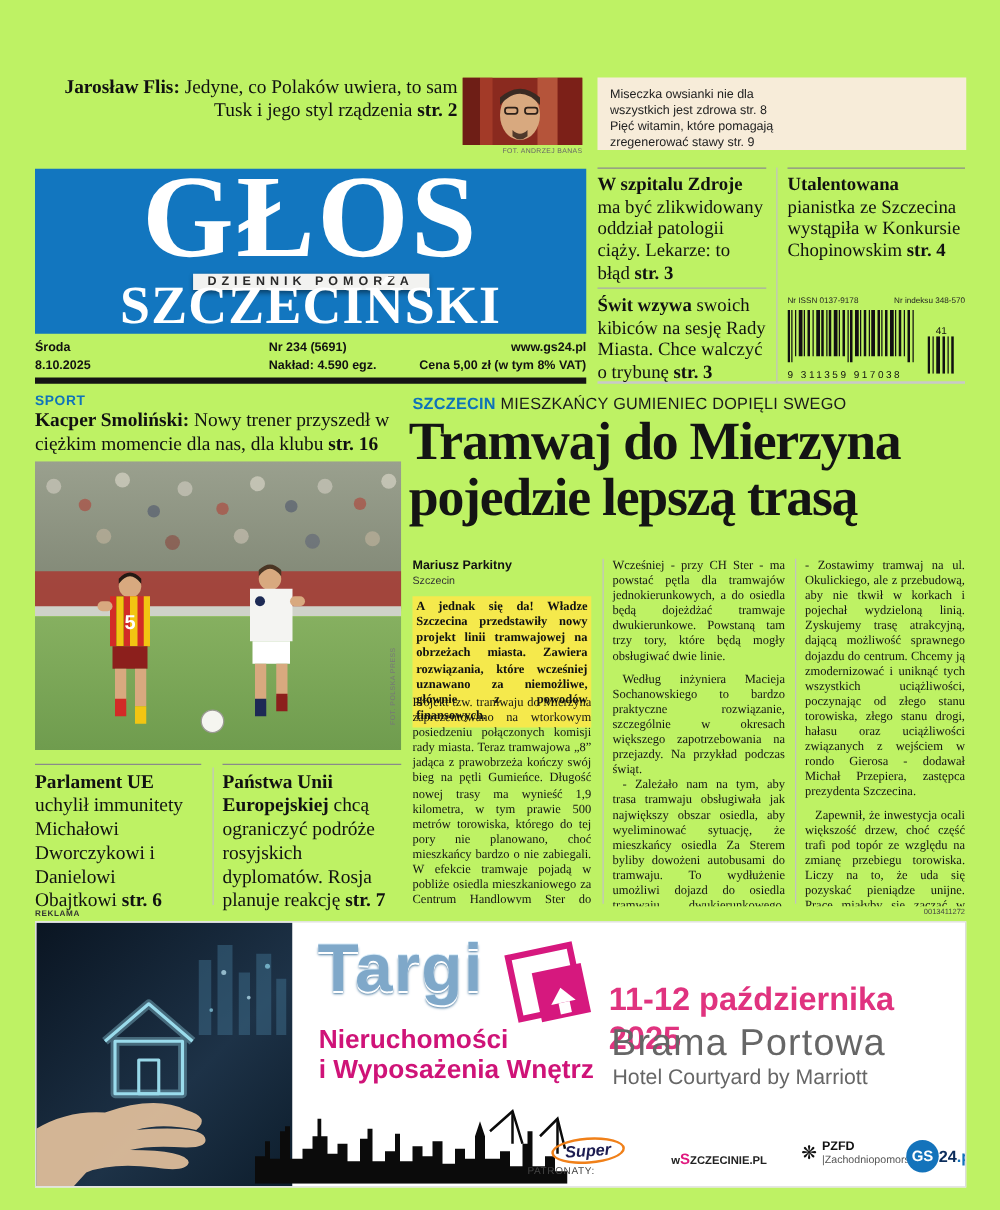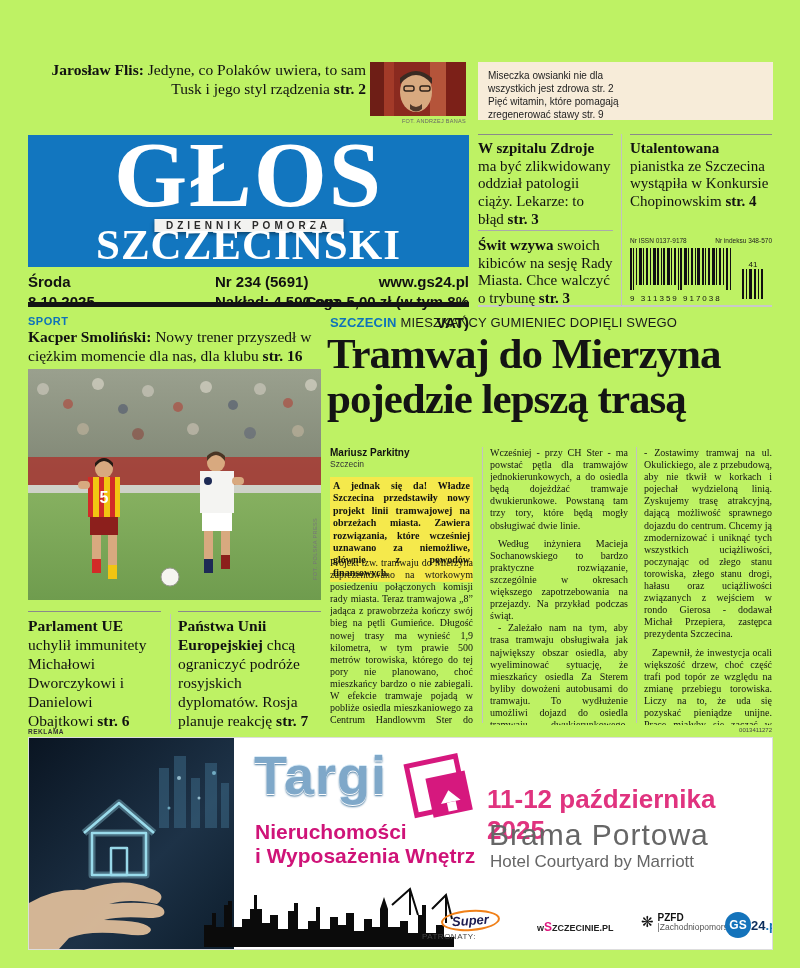--- a/index.html
+++ b/index.html
@@ -15,21 +15,21 @@
   .photocap{font-size:5.5px;color:#666;text-align:right;letter-spacing:.3px;}
   .healthbox{background:#f7ecd9;width:295px;height:58px;display:flex;justify-content:space-between;padding:7px 10px;box-sizing:border-box;}
   .healthtext{font-size:10px;line-height:1.3;color:#222;width:165px;}
   .healthtitle{font-family:"Liberation Serif",serif;font-size:23px;line-height:.92;color:#2b2520;text-align:right;letter-spacing:1px;margin-top:2px;}
   
   .masthead{background:#1276bf;width:441px;height:132px;}
   .mh-glos{position:absolute;top:-8px;width:100%;text-align:center;color:#fff;font-family:"Liberation Serif",serif;font-weight:bold;font-size:94px;line-height:1;letter-spacing:2px;}
   .mh-band{position:absolute;left:50%;transform:translateX(-50%);top:84px;background:#f2f2f0;padding:1px 12px;box-shadow:0 2px 4px rgba(0,0,0,.45);font-size:10px;font-weight:bold;letter-spacing:4px;color:#2a2a2a;white-space:nowrap;}
   .mh-szn{position:absolute;bottom:1px;width:100%;text-align:center;color:#fff;font-family:"Liberation Serif",serif;font-weight:bold;font-size:43px;letter-spacing:1px;line-height:1;}
   
-  .dl{font-size:15px;font-weight:bold;color:#111;line-height:1.35;}
+  .dl{font-size:10px;font-weight:bold;color:#111;line-height:1.35;}
   .blackbar{background:#141414;height:5px;}
   .graybar{background:#c9c9c9;height:2px;}
   
   .teaser{font-family:"Liberation Serif",serif;font-size:15px;line-height:1.18;color:#111;}
   .teaser .b{font-weight:bold;}
   .kicker-blue{color:#0f72ba;font-weight:bold;}
   .sportteaser{font-family:"Liberation Serif",serif;font-size:15.5px;line-height:1.2;color:#111;}
   
   .artkicker{font-size:13px;letter-spacing:.2px;color:#1a1a1a;}
   .headline{font-family:"Liberation Serif",serif;font-weight:bold;font-size:43px;line-height:1.05;letter-spacing:-1px;color:#141414;}
@@ -84,21 +84,21 @@
       <path d="M30 22 Q46 4 62 22 L62 16 Q46 2 30 16 Z" fill="#3a2a22"></path>
       <rect x="34" y="24" width="10" height="5" rx="2" fill="none" stroke="#2c2019" stroke-width="1.4"></rect>
       <rect x="50" y="24" width="10" height="5" rx="2" fill="none" stroke="#2c2019" stroke-width="1.4"></rect>
       <path d="M40 42 Q46 48 52 42 L52 47 Q46 52 40 47 Z" fill="#50392b"></path>
     </svg>
   </div>
   <div class="abs photocap" style="left:370px;top:118px;width:96px;">FOT. ANDRZEJ BANAS</div>
 
   <div class="abs healthbox" style="left:478px;top:62px;">
     <div class="healthtext">
-      <div>Miseczka owsianki nie dla wszystkich jest zdrowa str. 2</div>
+      <div>Miseczka owsianki nie dla wszystkich jest zdrowa str. 8</div>
       <div>Pięć witamin, które pomagają zregenerować stawy str. 9</div>
     </div>
   </div>
 
   <div class="abs masthead" style="left:28px;top:135px;">
     <div class="mh-glos">GŁOS</div>
     <div class="mh-band">DZIENNIK POMORZA</div>
     <div class="mh-szn">SZCZECIŃSKI</div>
   </div>
 

